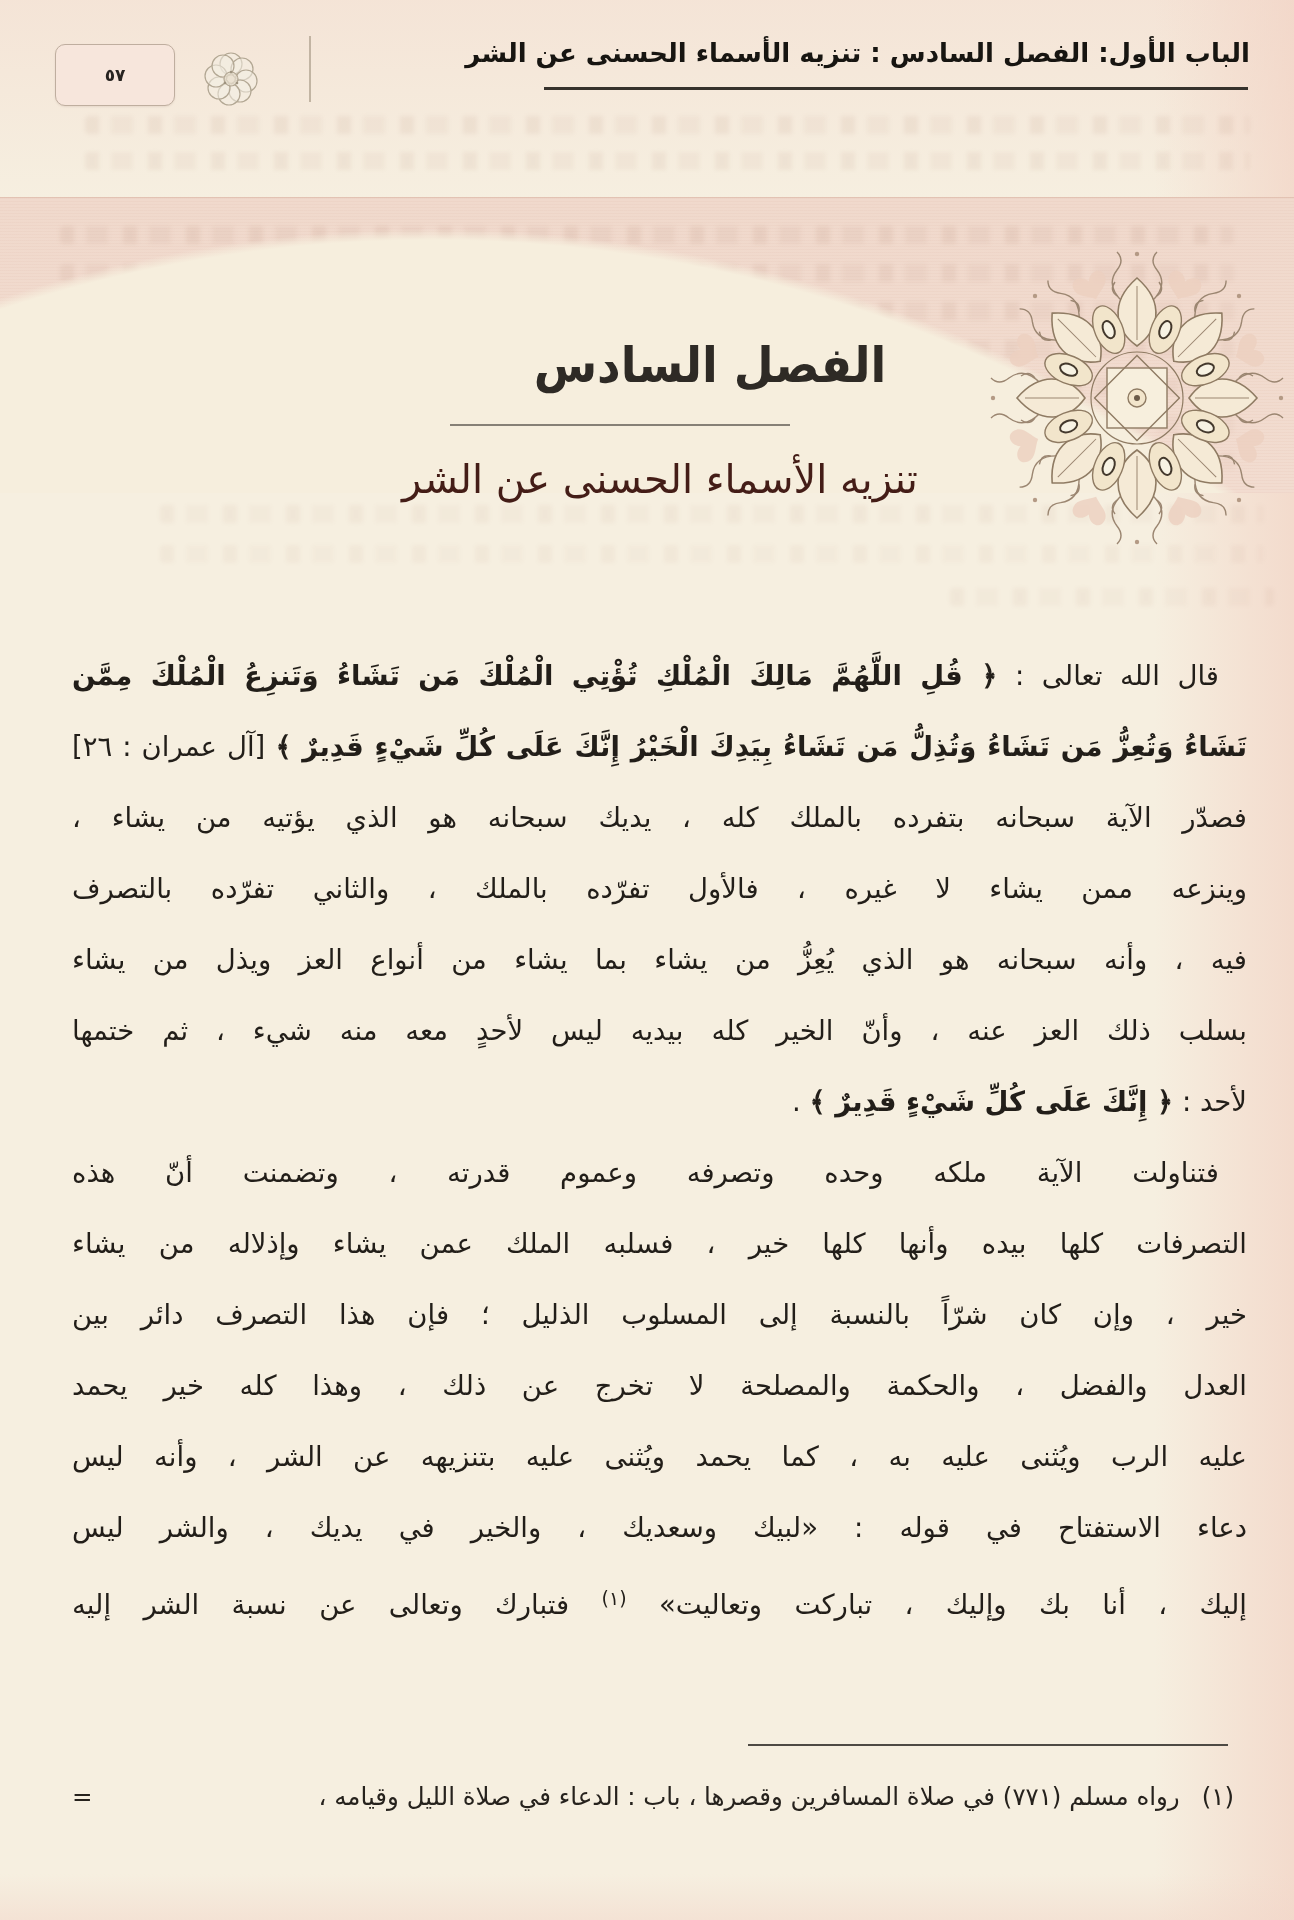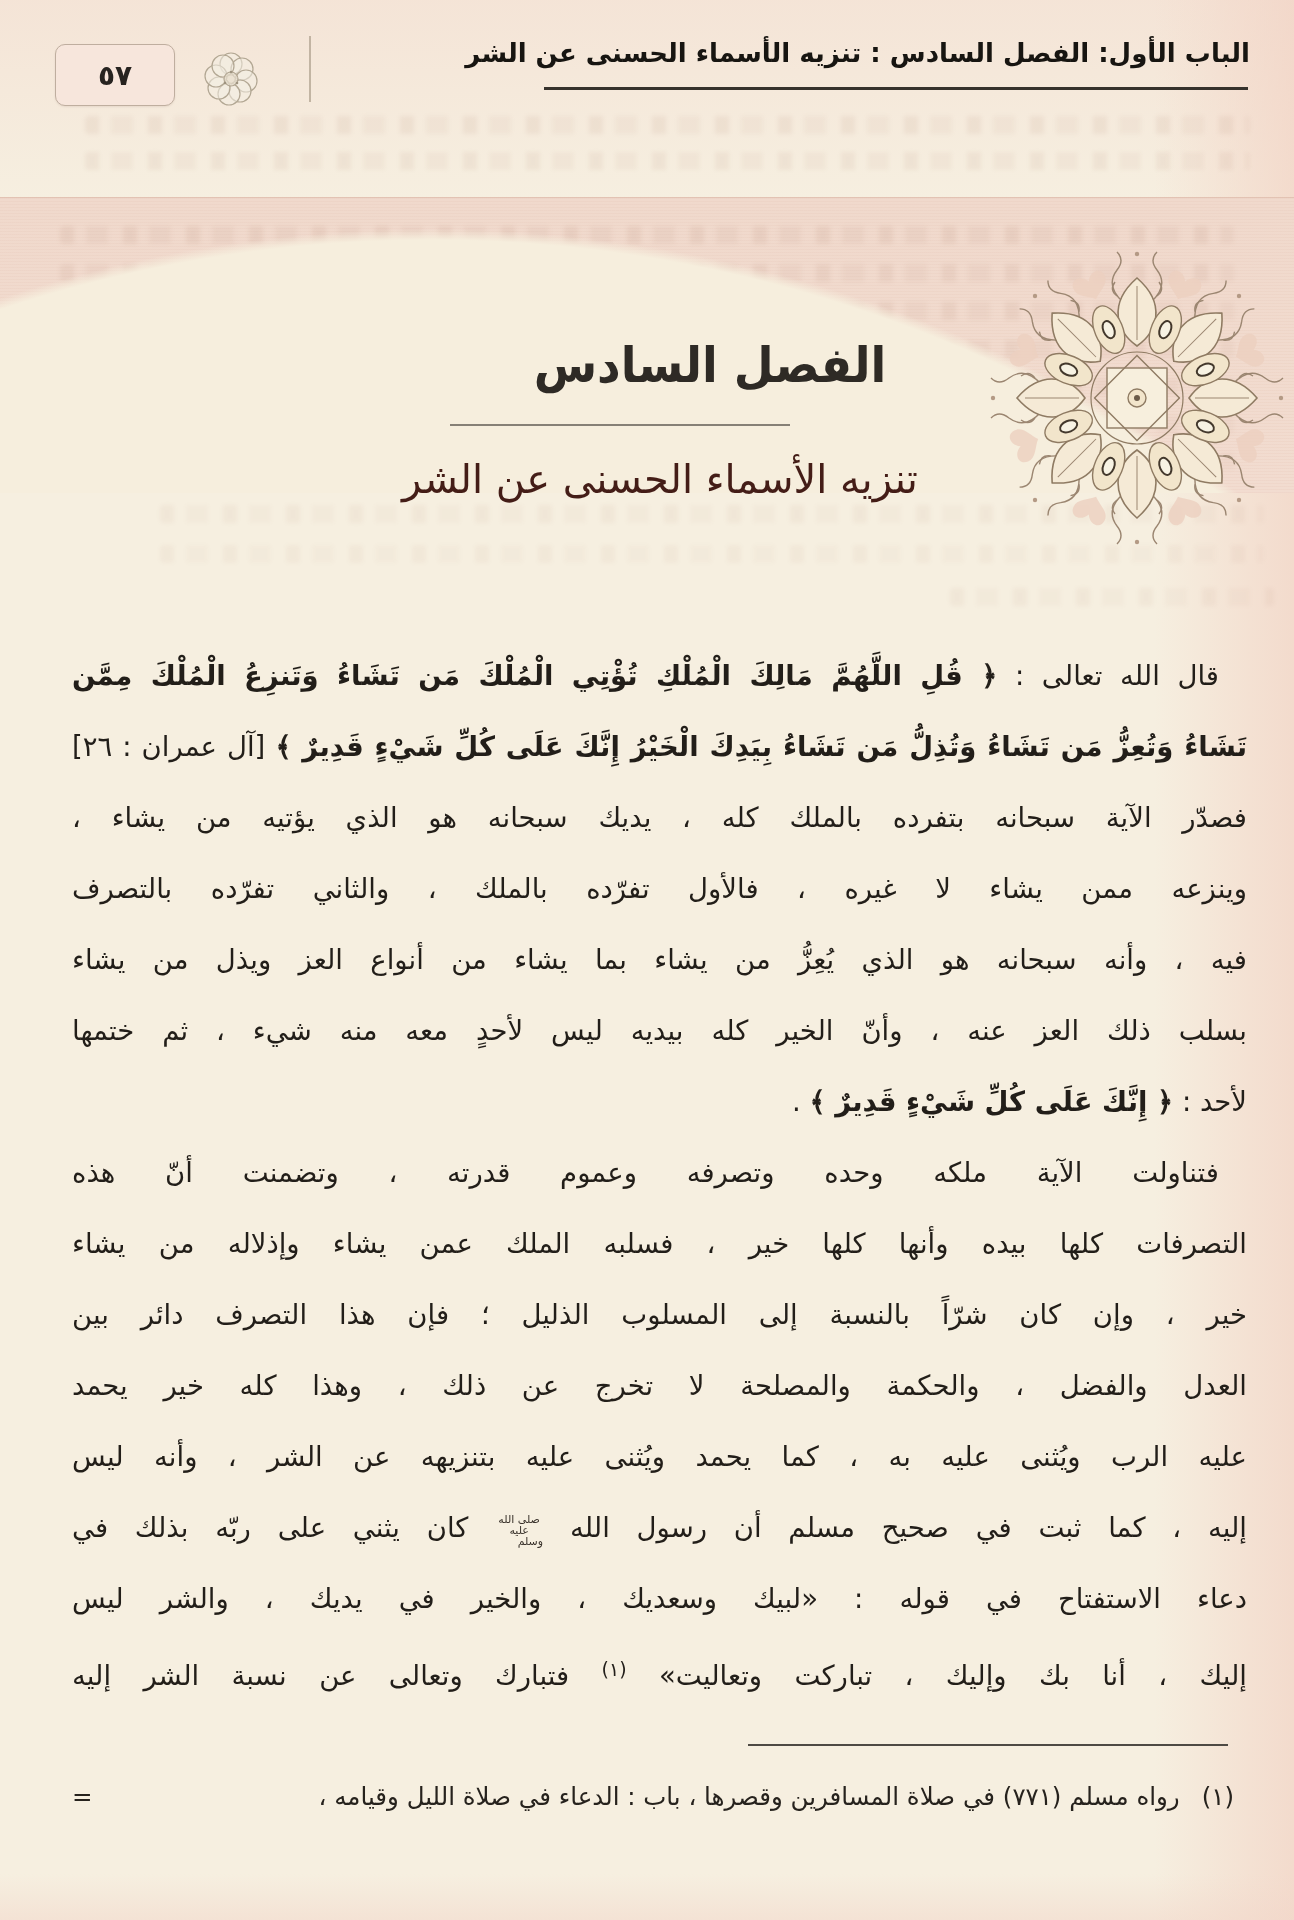--- a/index.html
+++ b/index.html
@@ -26,21 +26,21 @@
   
   .ghost{position:absolute;height:18px;border-radius:4px;filter:blur(2px);z-index:0;
     background:repeating-linear-gradient(90deg,rgba(168,120,100,.20) 0 14px,rgba(168,120,100,0) 14px 26px,rgba(168,120,100,.13) 26px 48px,rgba(168,120,100,0) 48px 63px);}
   
   .hdr-title{position:absolute;top:38px;right:44px;z-index:3;font-size:26px;font-weight:bold;
     color:#171511;letter-spacing:.2px;}
   .hdr-rule{position:absolute;top:87px;right:46px;width:704px;height:3px;background:#36322c;z-index:3;}
   .pagenum-box{position:absolute;top:44px;left:55px;width:118px;height:60px;z-index:3;
     background:#f7e6dc;border:1.5px solid #bfae9f;border-radius:10px;
     display:flex;align-items:center;justify-content:center;box-shadow:0 1px 2px rgba(120,90,70,.12);}
-  .pagenum{font-size:28px;font-weight:bold;color:#272320;letter-spacing:2px;}
+  .pagenum{font-size:17px;font-weight:bold;color:#272320;letter-spacing:2px;}
   .hdr-ornament{position:absolute;top:46px;left:198px;z-index:3;opacity:.85;}
   .hdr-vline{position:absolute;top:36px;left:309px;width:2px;height:66px;background:#b5a795;opacity:.8;z-index:3;}
   
   .calli{position:absolute;top:338px;left:480px;width:460px;z-index:3;text-align:center;
     font-size:46px;font-weight:bold;color:#2e2a25;transform:scaleY(1.06);letter-spacing:1px;}
   .calli-rule{position:absolute;top:424px;left:450px;width:340px;height:2px;background:#6a645c;opacity:.8;z-index:3;}
   .subtitle{position:absolute;top:456px;left:360px;width:600px;z-index:3;text-align:center;
     font-size:40px;font-weight:normal;color:#441d17;}
   .rosette{position:absolute;top:243px;left:982px;z-index:2;}
   
@@ -202,25 +202,20 @@
     <div class="line short">
       <span>لأحد :</span>
       <span class="verse">﴿ إِنَّكَ عَلَى كُلِّ شَيْءٍ قَدِيرٌ ﴾</span>
       <span>.</span>
     </div>
     <div class="line indent">فتناولت الآية ملكه وحده وتصرفه وعموم قدرته ، وتضمنت أنّ هذه</div>
     <div class="line">التصرفات كلها بيده وأنها كلها خير ، فسلبه الملك عمن يشاء وإذلاله من يشاء</div>
     <div class="line">خير ، وإن كان شرّاً بالنسبة إلى المسلوب الذليل ؛ فإن هذا التصرف دائر بين</div>
     <div class="line">العدل والفضل ، والحكمة والمصلحة لا تخرج عن ذلك ، وهذا كله خير يحمد</div>
     <div class="line">عليه الرب ويُثنى عليه به ، كما يحمد ويُثنى عليه بتنزيهه عن الشر ، وأنه ليس</div>
-    <div class="line">
-      <span>إليه ، كما ثبت في صحيح مسلم أن رسول الله</span>
-      <span class="saw">صلى الله عليه وسلم</span>
-      <span>كان يثني على ربّه بذلك في</span>
-    </div>
     <div class="line">دعاء الاستفتاح في قوله : «لبيك وسعديك ، والخير في يديك ، والشر ليس</div>
     <div class="line">
       <span>إليك ، أنا بك وإليك ، تباركت وتعاليت»</span>
       <span class="fn-marker-sup">(١)</span>
       <span>فتبارك وتعالى عن نسبة الشر إليه</span>
     </div>
   </div>
 
   <div class="fn-rule"></div>
   <div class="footnote">

